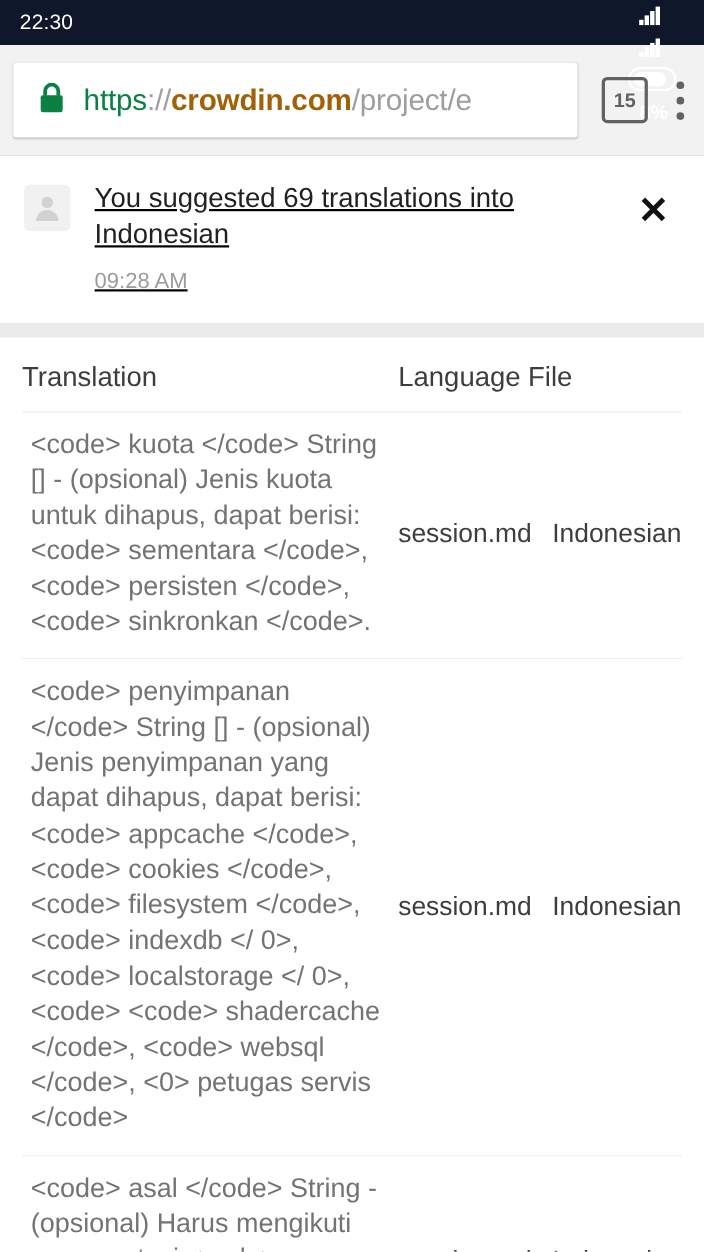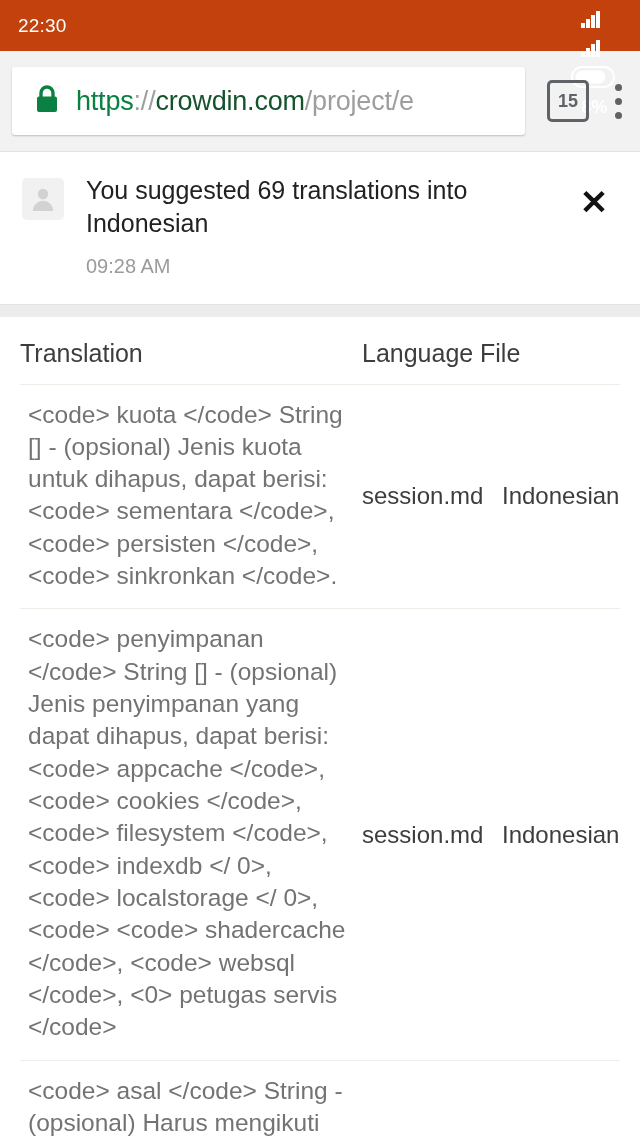--- a/index.html
+++ b/index.html
@@ -5,21 +5,21 @@
   * { margin:0; padding:0; box-sizing:border-box; }
   html, body {
     width:640px; height:1138px;
     font-family:"Liberation Sans", sans-serif;
     background:#ffffff;
     overflow:hidden;
   }
 
   
   .statusbar{
-    height:51px; background:#c2410c; color:#fff;
+    height:41px; background:#0f172a; color:#fff;
     display:flex; align-items:center; justify-content:space-between;
     padding:0 14px 0 18px;
   }
   .sb-clock{ font-size:19px; letter-spacing:.2px; }
   .sb-right{ display:flex; align-items:center; gap:9px;flex-direction:column; }
   .sb-dots{ display:flex; align-items:flex-end; gap:3px; padding-bottom:3px;}
   .sb-dots i{ width:4px;height:4px;border-radius:50%;background:#fff;display:block;}
   .sb-rate{ font-size:18px; font-weight:bold; letter-spacing:.2px; }
   .sb-batt-pct{ font-size:18px; font-weight:bold; margin-left:2px;}
   svg.sbicon{ display:block; }
@@ -37,21 +37,21 @@
     display:flex; align-items:center; padding:0 16px 0 22px;
     overflow:hidden; min-width:0;
   }
   .lock{ flex:0 0 auto; margin-right:16px; }
   .urltext{
     font-size:27px; white-space:nowrap; overflow:hidden;
     letter-spacing:-.2px;
   }
   .u-scheme{ color:#0b8043; }
   .u-sep{ color:#9e9e9e; }
-  .u-host{ color:#14532d; font-weight:normal; }
+  .u-host{ color:#a16207; font-weight:bold; }
   .u-path{ color:#9e9e9e; }
   .tabcount{
     flex:0 0 auto; width:42px;height:42px; margin-left:22px;
     border:3px solid #5f6368; border-radius:5px;
     display:flex; align-items:center; justify-content:center;
     color:#5f6368; font-size:18px; font-weight:bold;
   }
   .menu-dots{
     flex:0 0 auto; margin-left:26px; margin-right:4px;
     display:flex; flex-direction:column; gap:7px;
@@ -61,21 +61,21 @@
   
   .notif{
     background:#fff; padding:22px 18px 26px 22px;
     display:flex; align-items:flex-start;
   }
   .avatar{
     flex:0 0 auto; width:42px;height:42px;border-radius:5px;
     background:#f1f1f1; margin-top:4px;
     display:flex;align-items:center;justify-content:center;
   }
-  .notif-body{ flex:1; padding-left:22px; padding-right:10px; min-width:0; }
+  .notif-body{ flex:1; padding-left:22px; padding-right:10px; min-width:0;text-decoration:underline; }
   .notif-title{
     font-size:25px; color:#212121; line-height:1.33; font-weight:400;
   }
   .notif-time{ font-size:20px; color:#9b9b9b; margin-top:14px; }
   .notif-close{
     flex:0 0 auto; width:40px;height:40px; margin-top:8px; margin-right:8px;
     display:flex;align-items:center;justify-content:center;
     color:#111; font-size:34px; line-height:1; font-weight:bold;
   }
   .gap-band{ height:13px; background:#ececec;

